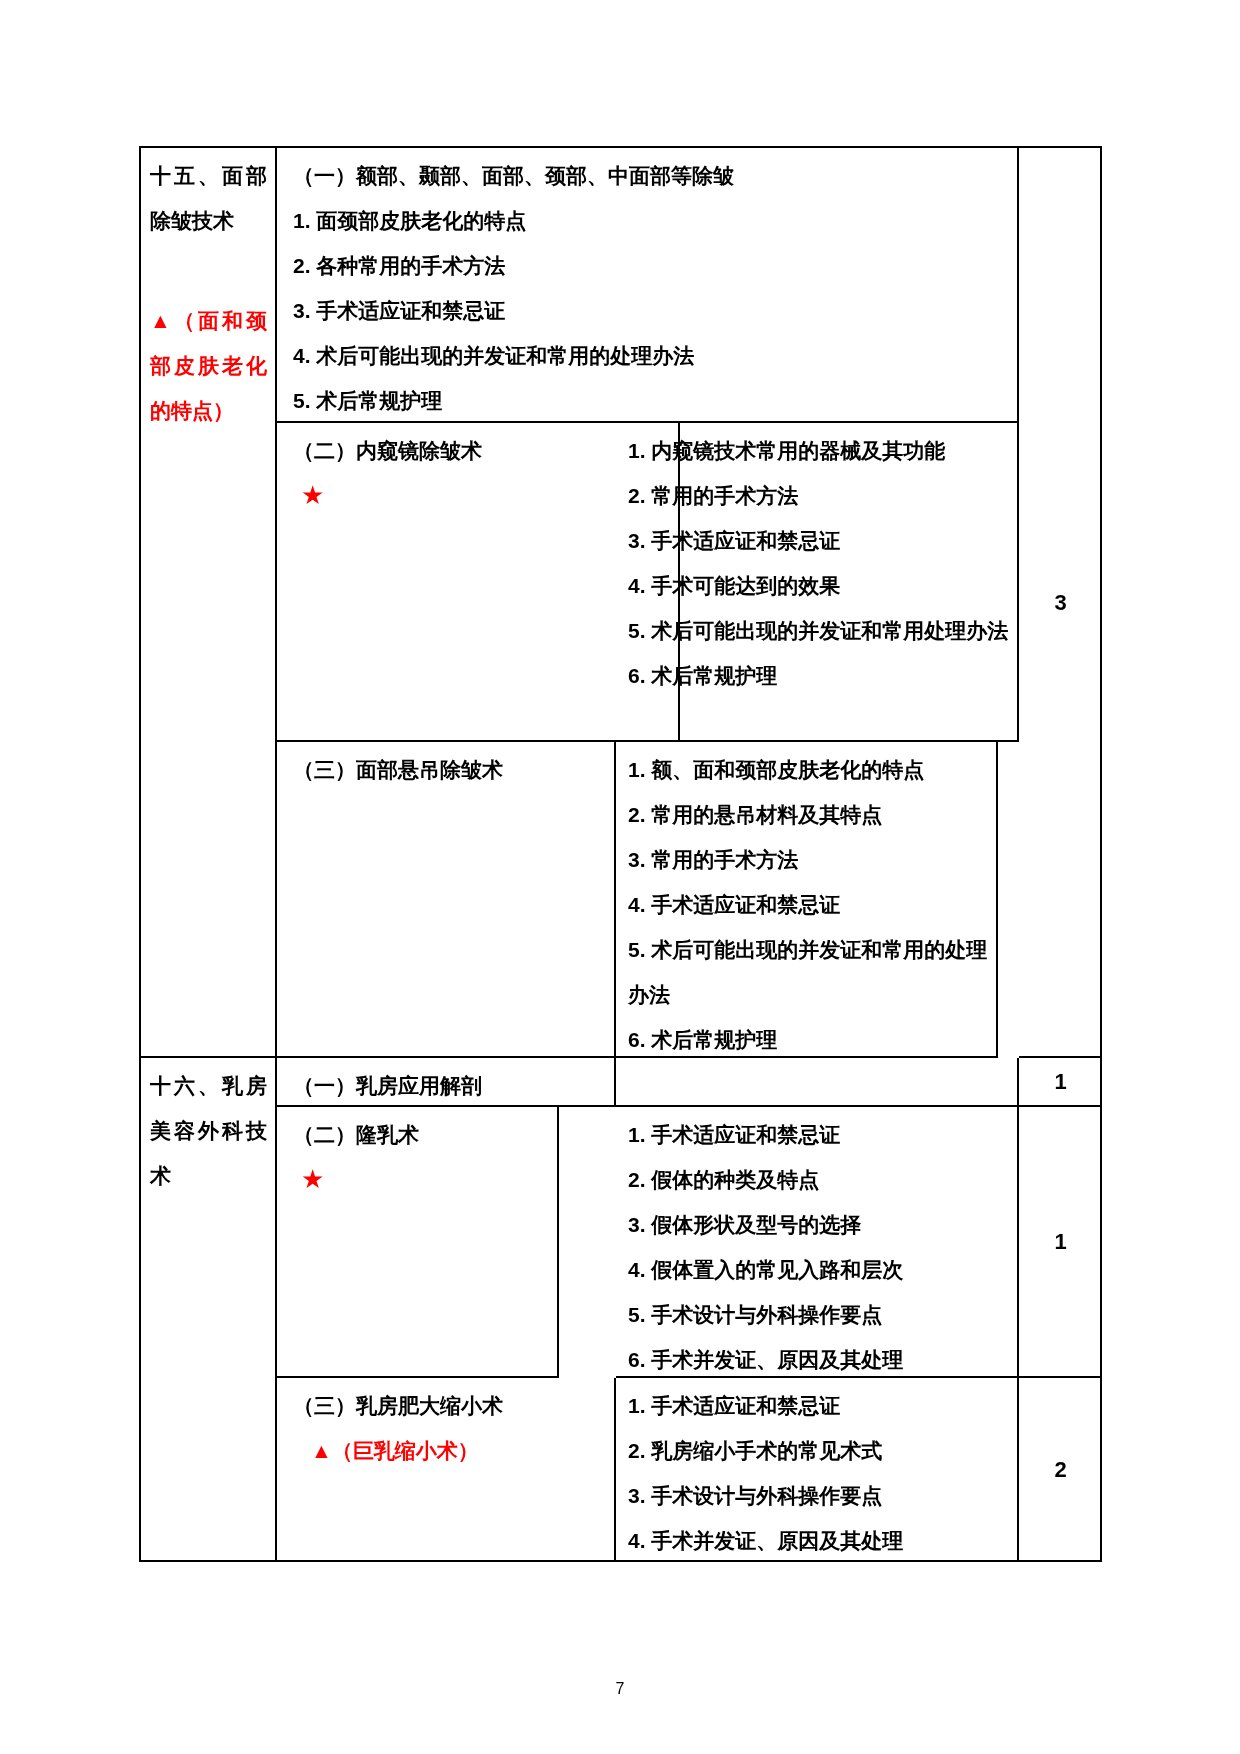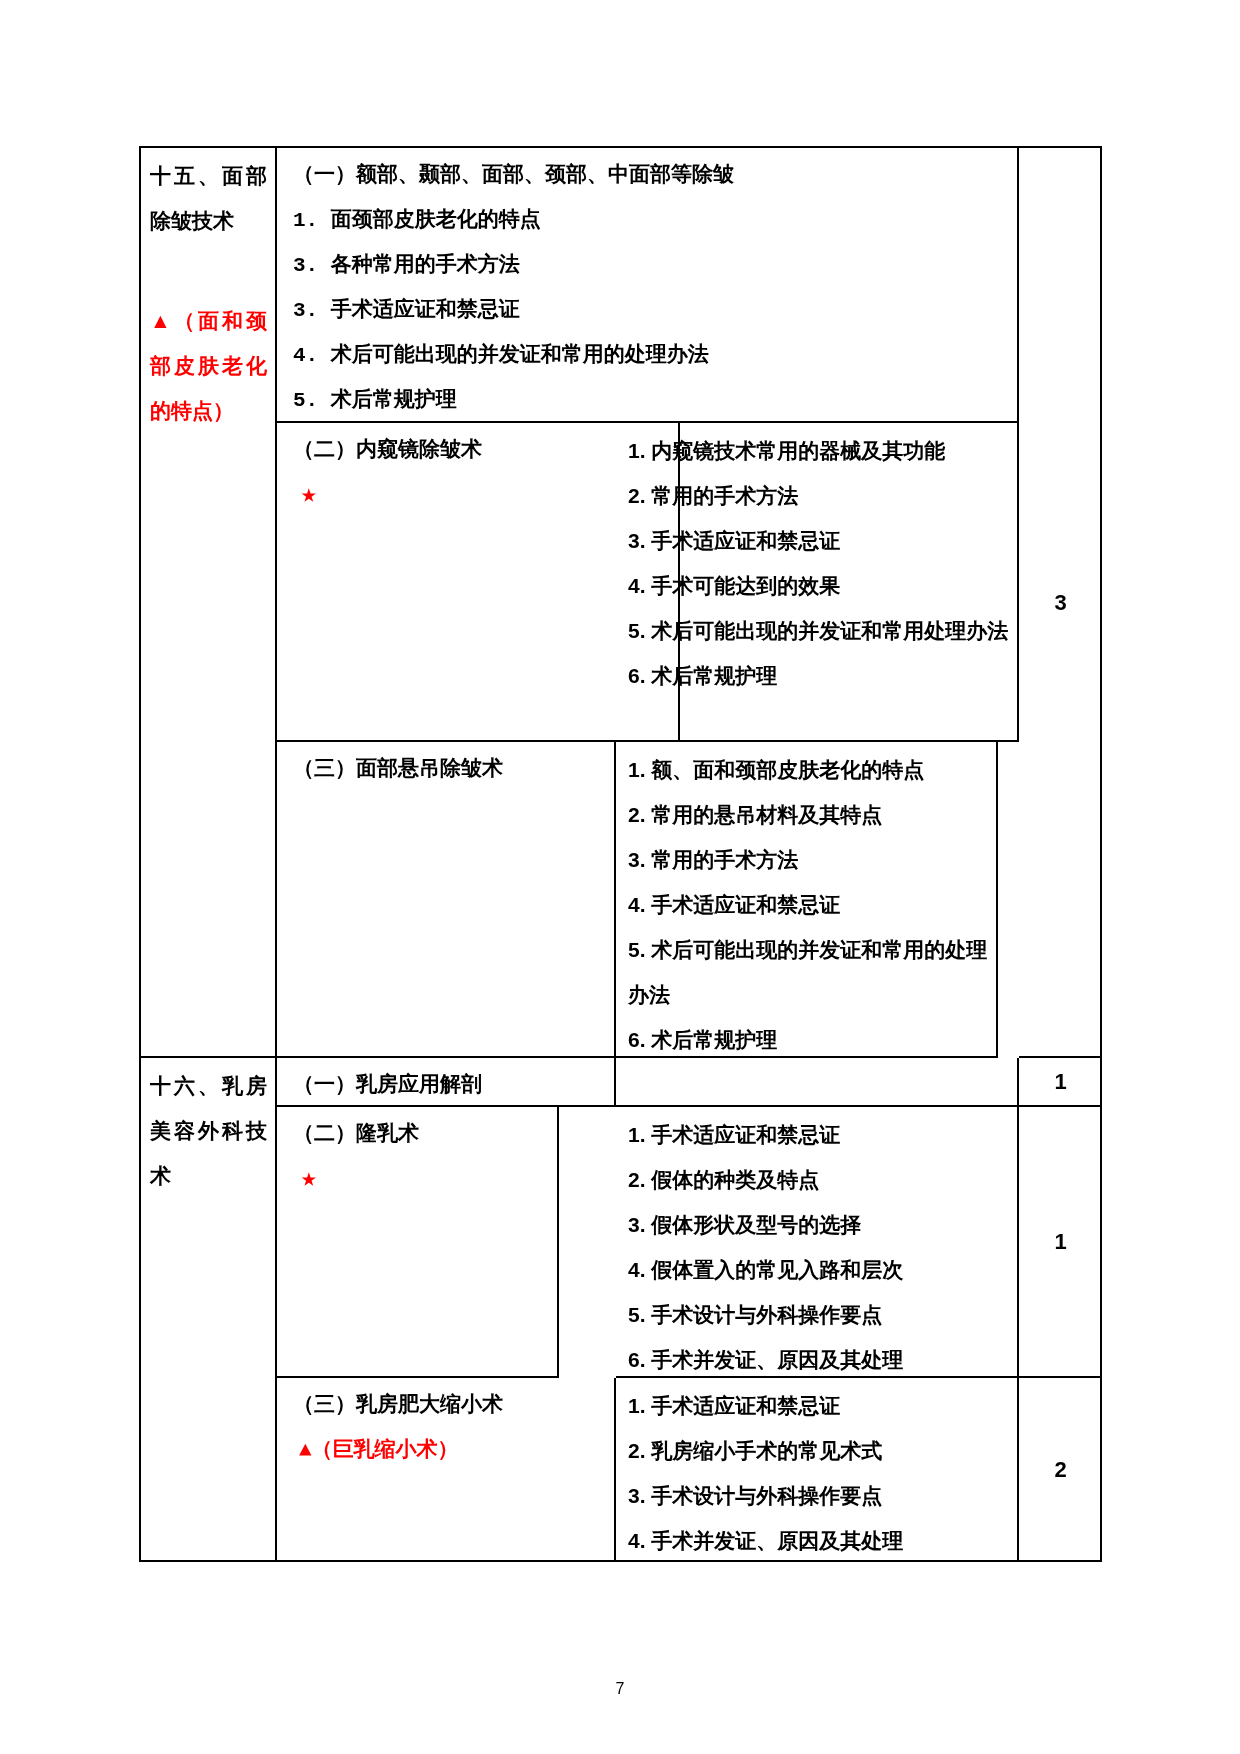--- a/index.html
+++ b/index.html
@@ -14,45 +14,45 @@
   }
   .cell{
     position:absolute;box-sizing:border-box;
     border-right:2px solid #000;border-bottom:2px solid #000;
     font-size:21px;line-height:45px;overflow:hidden;
   }
   .no-r{border-right:none;}
   .no-b{border-bottom:none;}
   .chapter{padding:5px 8px 0 9px;text-align:justify;}
   .chapter-note{margin-top:55px;color:var(--red,#ff0000);}
-  .subcell{padding:5px 6px 0 16px;font-family:Liberation Mono, monospace;}
+  .subcell{padding:5px 6px 0 16px;}
   .detail{padding:5px 6px 0 12px;}
   .star{color:var(--red,#ff0000);font-size:26px;margin-left:8px;}
-  .rednote{color:var(--red,#ff0000);margin-left:6px;}
+  .rednote{color:var(--red,#ff0000);margin-left:18px;}
   .hours{display:flex;align-items:center;justify-content:center;font-size:22px;}
   .pageno{
     position:absolute;left:0;right:0;top:1680px;text-align:center;
     font-size:16px;font-weight:normal;color:#000;
   }
 </style>
 </head>
 <body>
 
 <div class="page">
   <div class="tbl">
 
     <div class="cell chapter" style="left:0;top:0;width:136px;height:910px">
       <div>十五、面部除皱技术</div>
       <div class="chapter-note">▲（面和颈部皮肤老化的特点）</div>
     </div>
 
     <div class="cell subcell" style="left:136px;top:0;width:742px;height:275px">
       <div>（一）额部、颞部、面部、颈部、中面部等除皱</div>
       <div>1. 面颈部皮肤老化的特点</div>
-      <div>3. 各种常用的手术方法</div>
+      <div>2. 各种常用的手术方法</div>
       <div>3. 手术适应证和禁忌证</div>
       <div>4. 术后可能出现的并发证和常用的处理办法</div>
       <div>5. 术后常规护理</div>
     </div>
 
     <div class="cell subcell" style="left:136px;top:275px;width:403px;height:319px">
       <div>（二）内窥镜除皱术</div>
       <div class="star">★</div>
     </div>
     <div class="cell detail" style="left:475px;top:275px;width:403px;height:319px">

